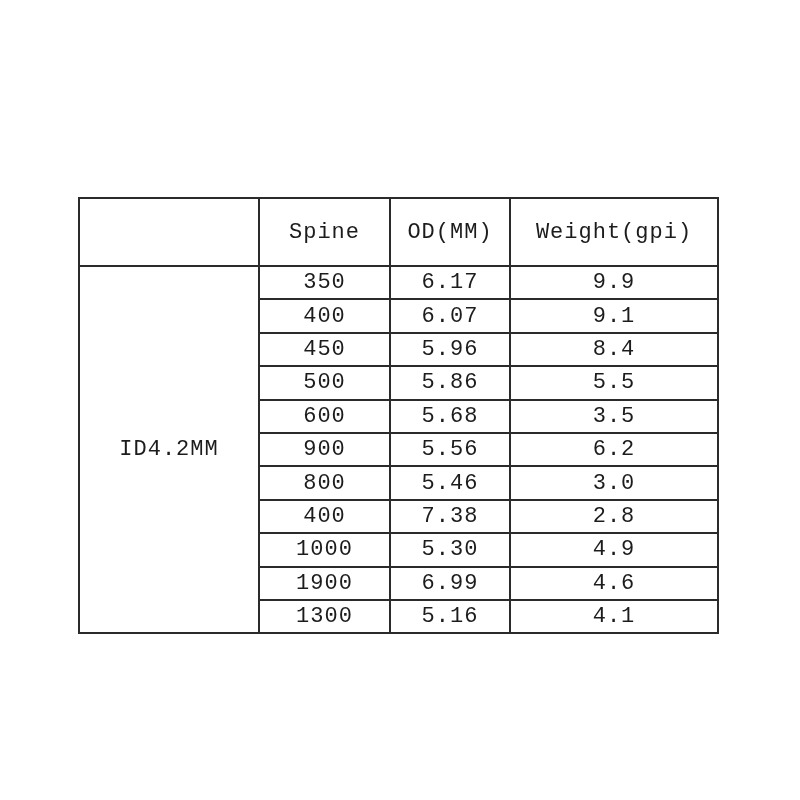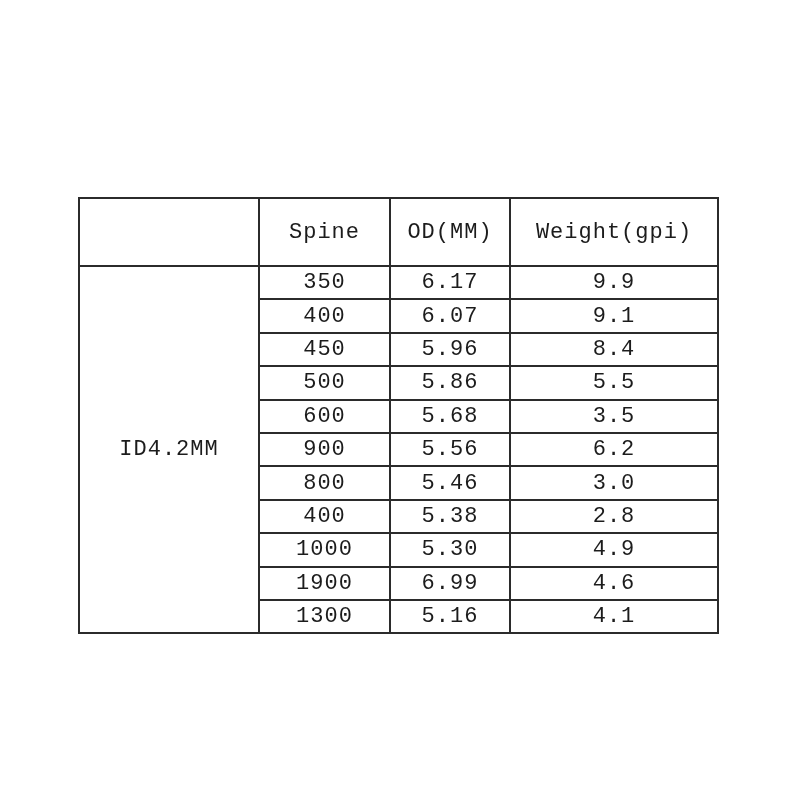--- a/index.html
+++ b/index.html
@@ -98,21 +98,21 @@
         <td>5.56</td>
         <td>6.2</td>
       </tr>
       <tr class="data-row">
         <td>800</td>
         <td>5.46</td>
         <td>3.0</td>
       </tr>
       <tr class="data-row">
         <td>400</td>
-        <td>5.38</td>
+        <td>7.38</td>
         <td>2.8</td>
       </tr>
       <tr class="data-row">
         <td>1000</td>
         <td>5.30</td>
         <td>4.9</td>
       </tr>
       <tr class="data-row">
         <td>1900</td>
         <td>6.99</td>

